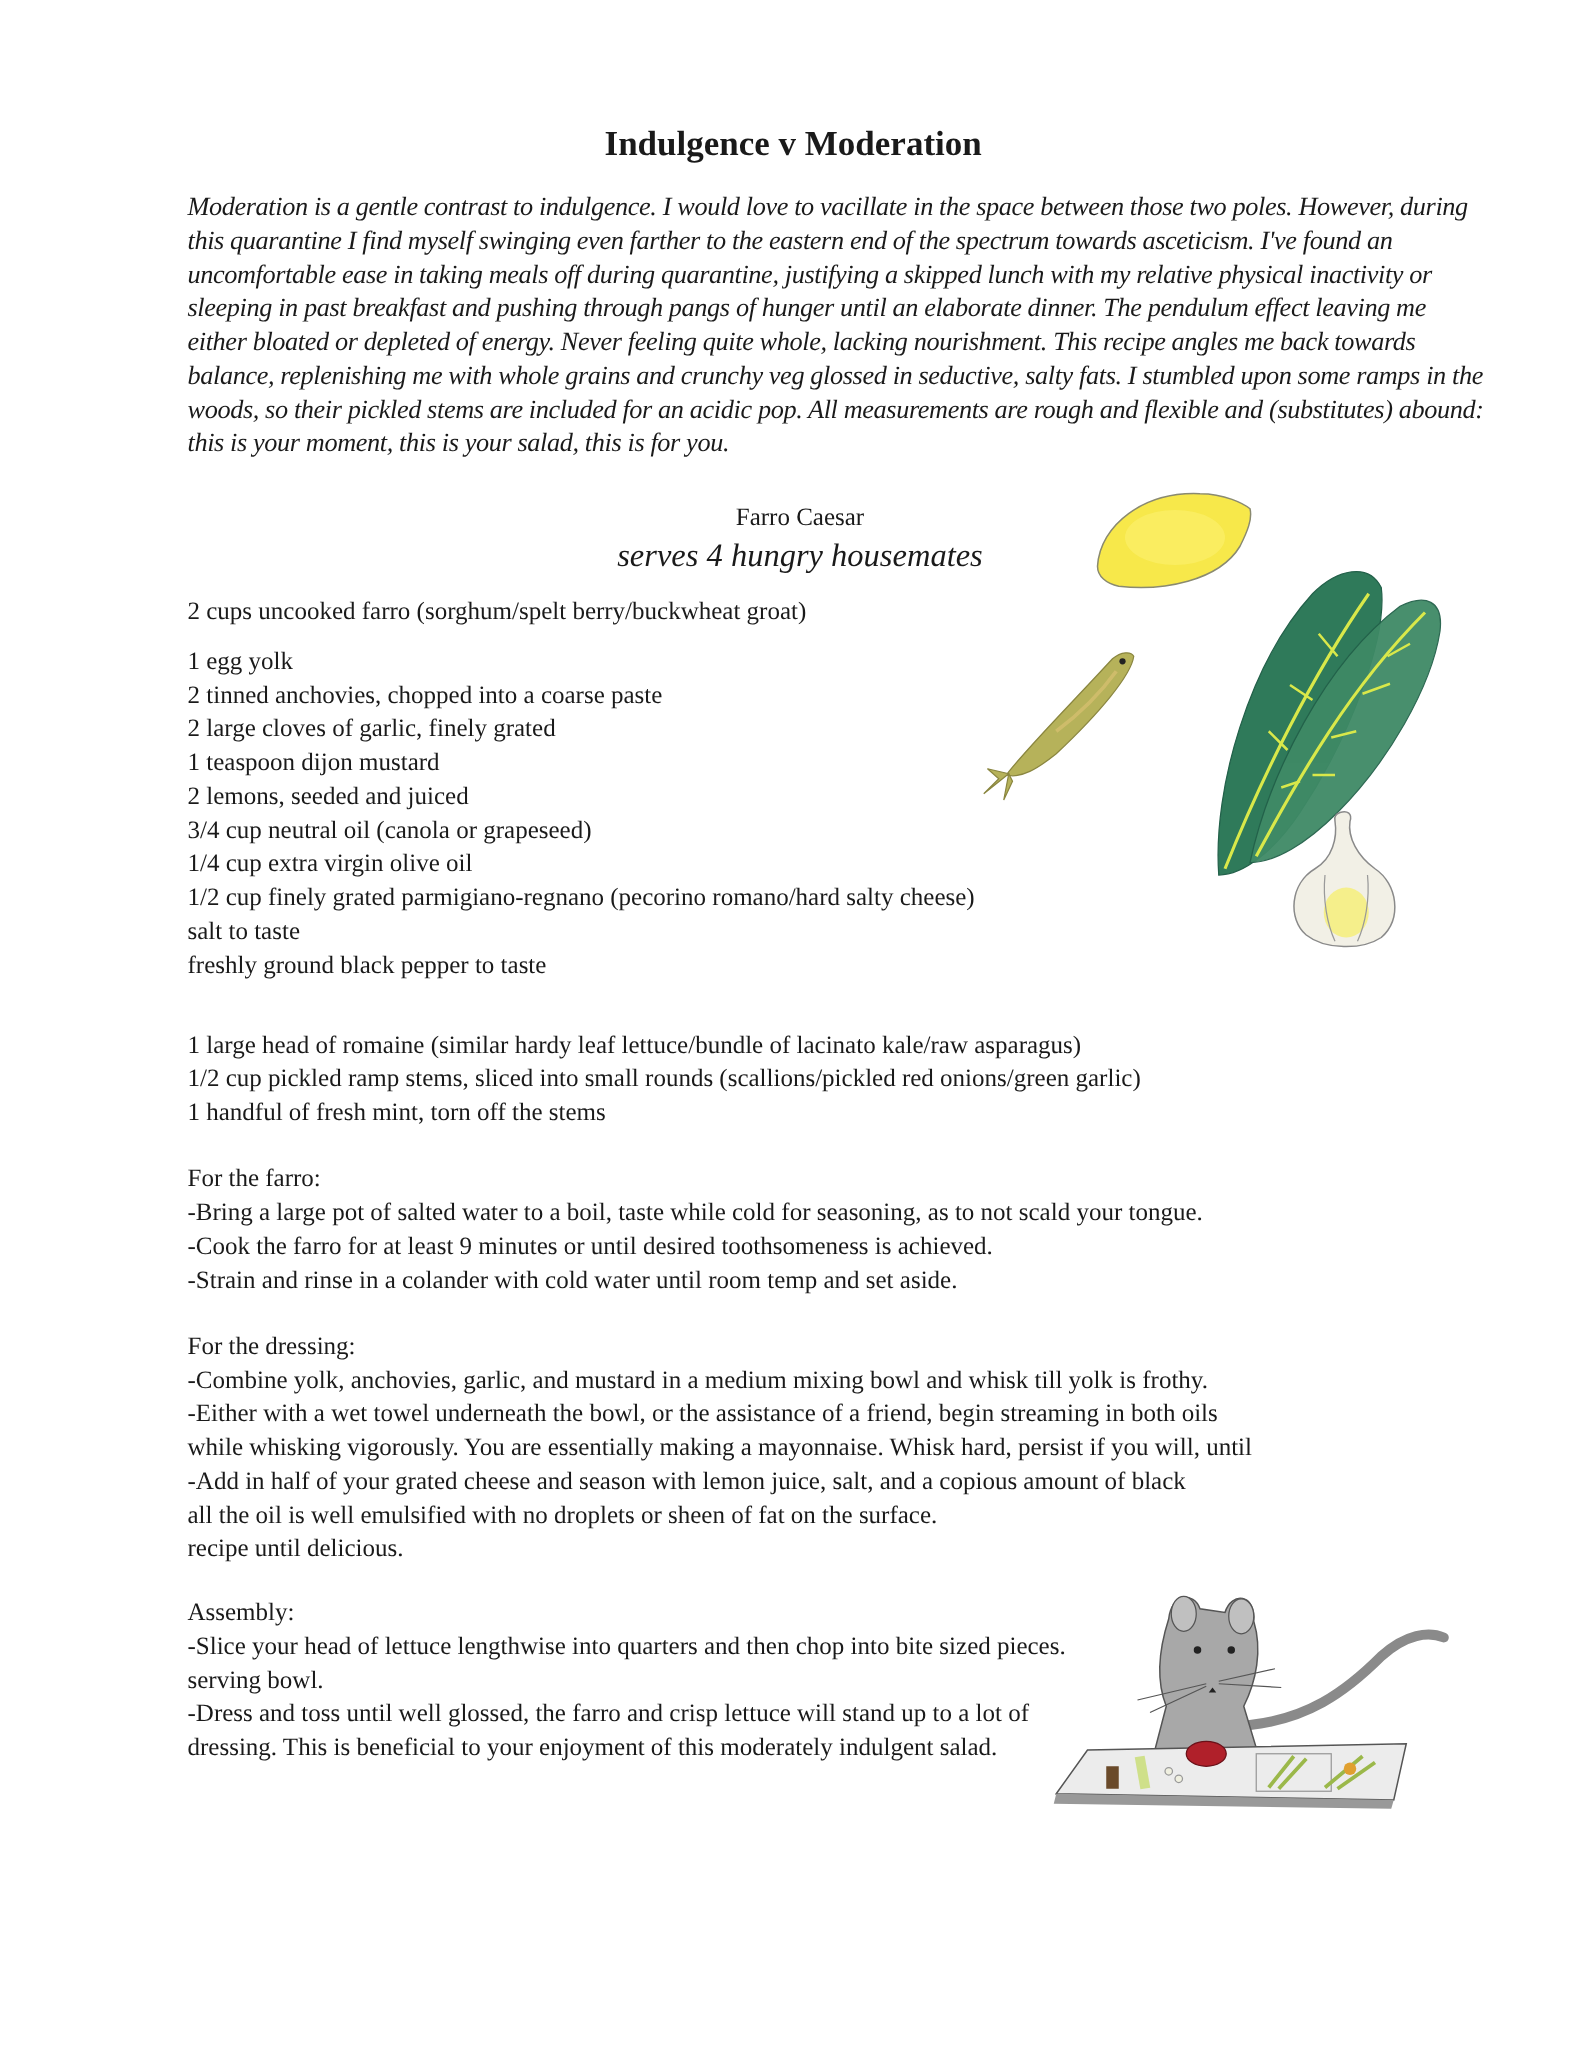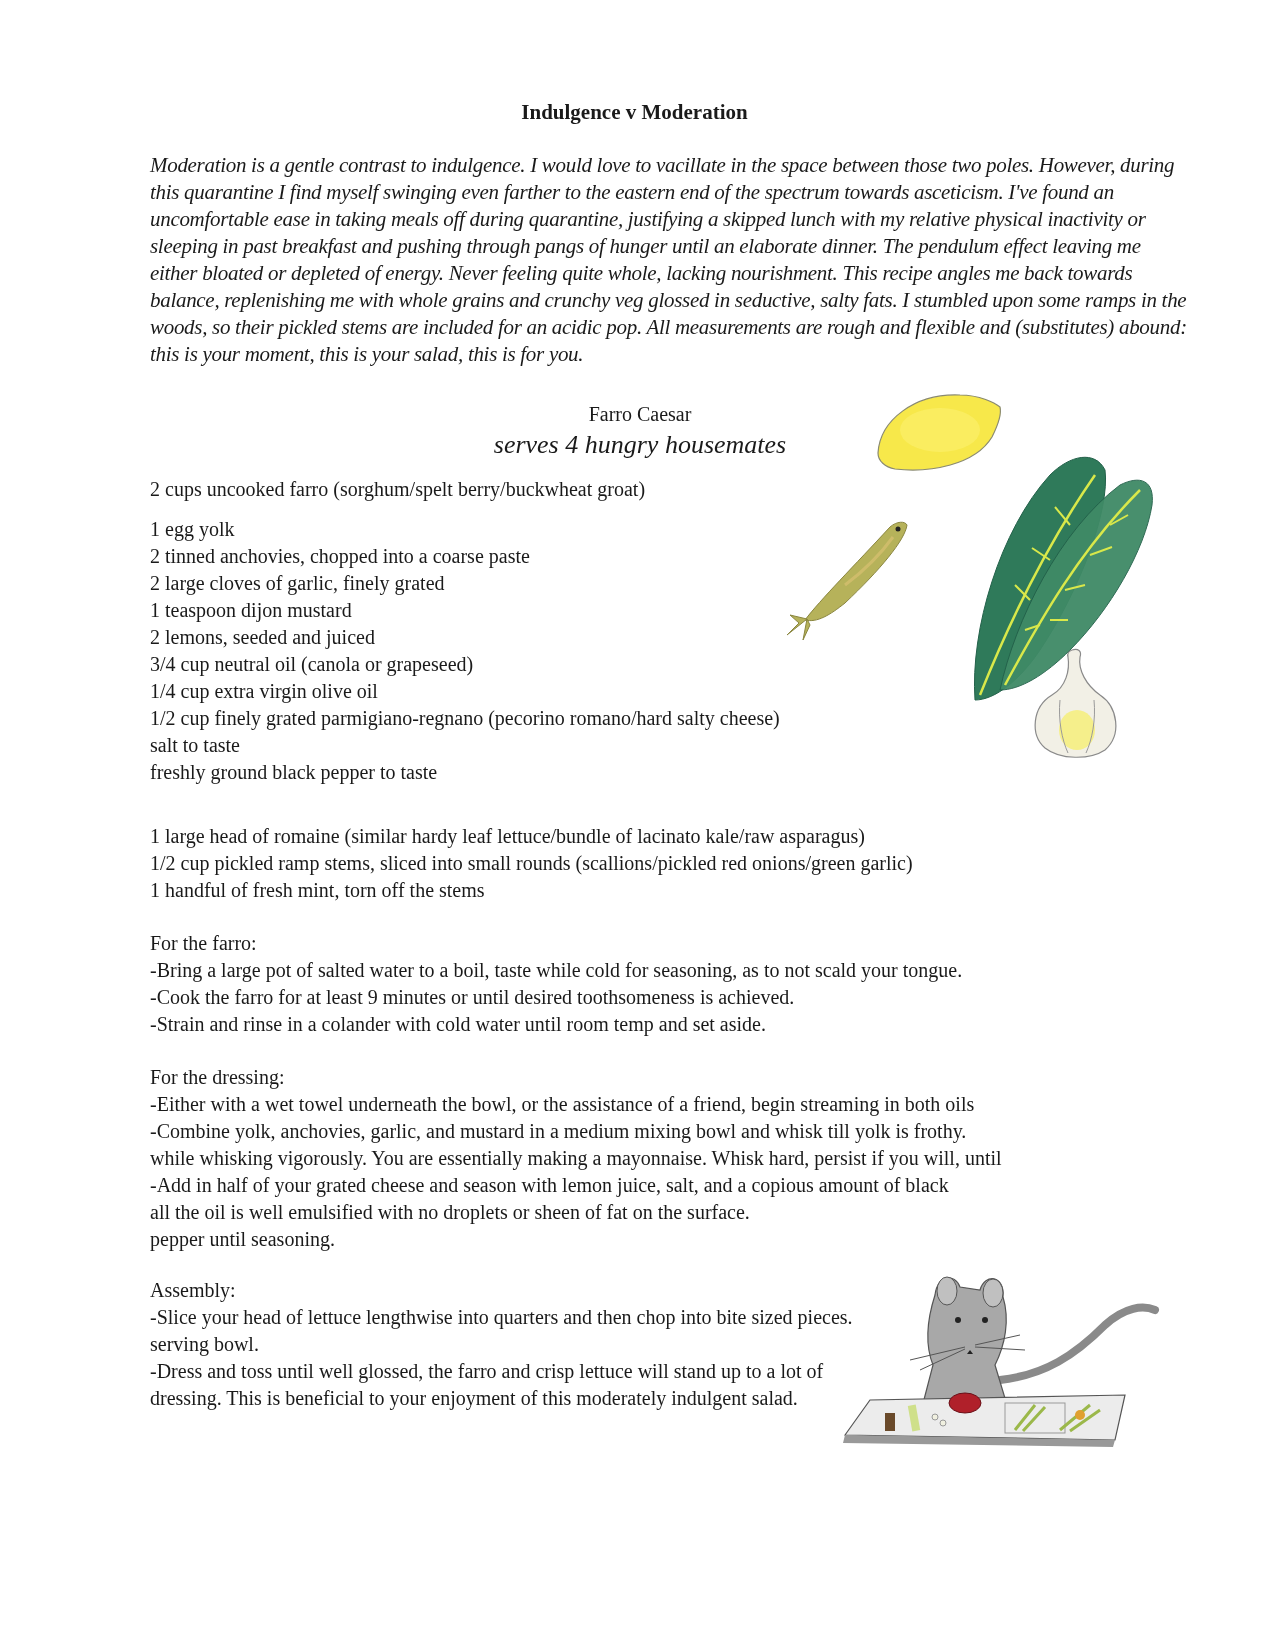--- a/index.html
+++ b/index.html
@@ -1,19 +1,19 @@
 <!DOCTYPE html>
 <html><head>
 <meta charset="utf-8">
 <style>
   html, body { margin: 0; padding: 0; background: #ffffff; }
   body { width: 1275px; height: 1650px; position: relative; overflow: hidden;
          font-family: "Liberation Serif", "DejaVu Serif", serif; color: #1a1a1a; }
   .title { position: absolute; top: 100px; left: 0; width: 1269px; text-align: center;
-           font-weight: bold; font-size: 21px; }
+           font-weight: bold; font-size: 28px; }
   .intro { position: absolute; top: 152px; left: 150px; width: 960px;
            font-style: italic; font-size: 21px; line-height: 27px; letter-spacing: -0.3px; }
   .intro span { display: block; white-space: nowrap; }
   .recipe-title { position: absolute; top: 403px; left: 420px; width: 440px; text-align: center;
                   font-size: 20px; }
   .recipe-sub { position: absolute; top: 430px; left: 420px; width: 440px; text-align: center;
                 font-size: 26px; font-style: italic; }
   .body-text { position: absolute; left: 150px; font-size: 20px; line-height: 27px; }
   .body-text span { display: block; white-space: nowrap; }
   .illus { position: absolute; }
@@ -62,26 +62,26 @@
 
 <div class="body-text" style="top:930px;">
   <span>For the farro:</span>
   <span>-Bring a large pot of salted water to a boil, taste while cold for seasoning, as to not scald your tongue.</span>
   <span>-Cook the farro for at least 9 minutes or until desired toothsomeness is achieved.</span>
   <span>-Strain and rinse in a colander with cold water until room temp and set aside.</span>
 </div>
 
 <div class="body-text" style="top:1064px;">
   <span>For the dressing:</span>
+  <span>-Combine yolk, anchovies, garlic, and mustard in a medium mixing bowl and whisk till yolk is frothy.</span>
   <span>-Either with a wet towel underneath the bowl, or the assistance of a friend, begin streaming in both oils</span>
-  <span>-Combine yolk, anchovies, garlic, and mustard in a medium mixing bowl and whisk till yolk is frothy.</span>
   <span>while whisking vigorously. You are essentially making a mayonnaise. Whisk hard, persist if you will, until</span>
   <span>-Add in half of your grated cheese and season with lemon juice, salt, and a copious amount of black</span>
   <span>all the oil is well emulsified with no droplets or sheen of fat on the surface.</span>
-  <span>pepper until seasoning.</span>
+  <span>recipe until delicious.</span>
 </div>
 
 <div class="body-text" style="top:1277px;">
   <span>Assembly:</span>
   <span>-Slice your head of lettuce lengthwise into quarters and then chop into bite sized pieces.</span>
   <span>serving bowl.</span>
   <span>-Dress and toss until well glossed, the farro and crisp lettuce will stand up to a lot of</span>
   <span>dressing. This is beneficial to your enjoyment of this moderately indulgent salad.</span>
 </div>
 

